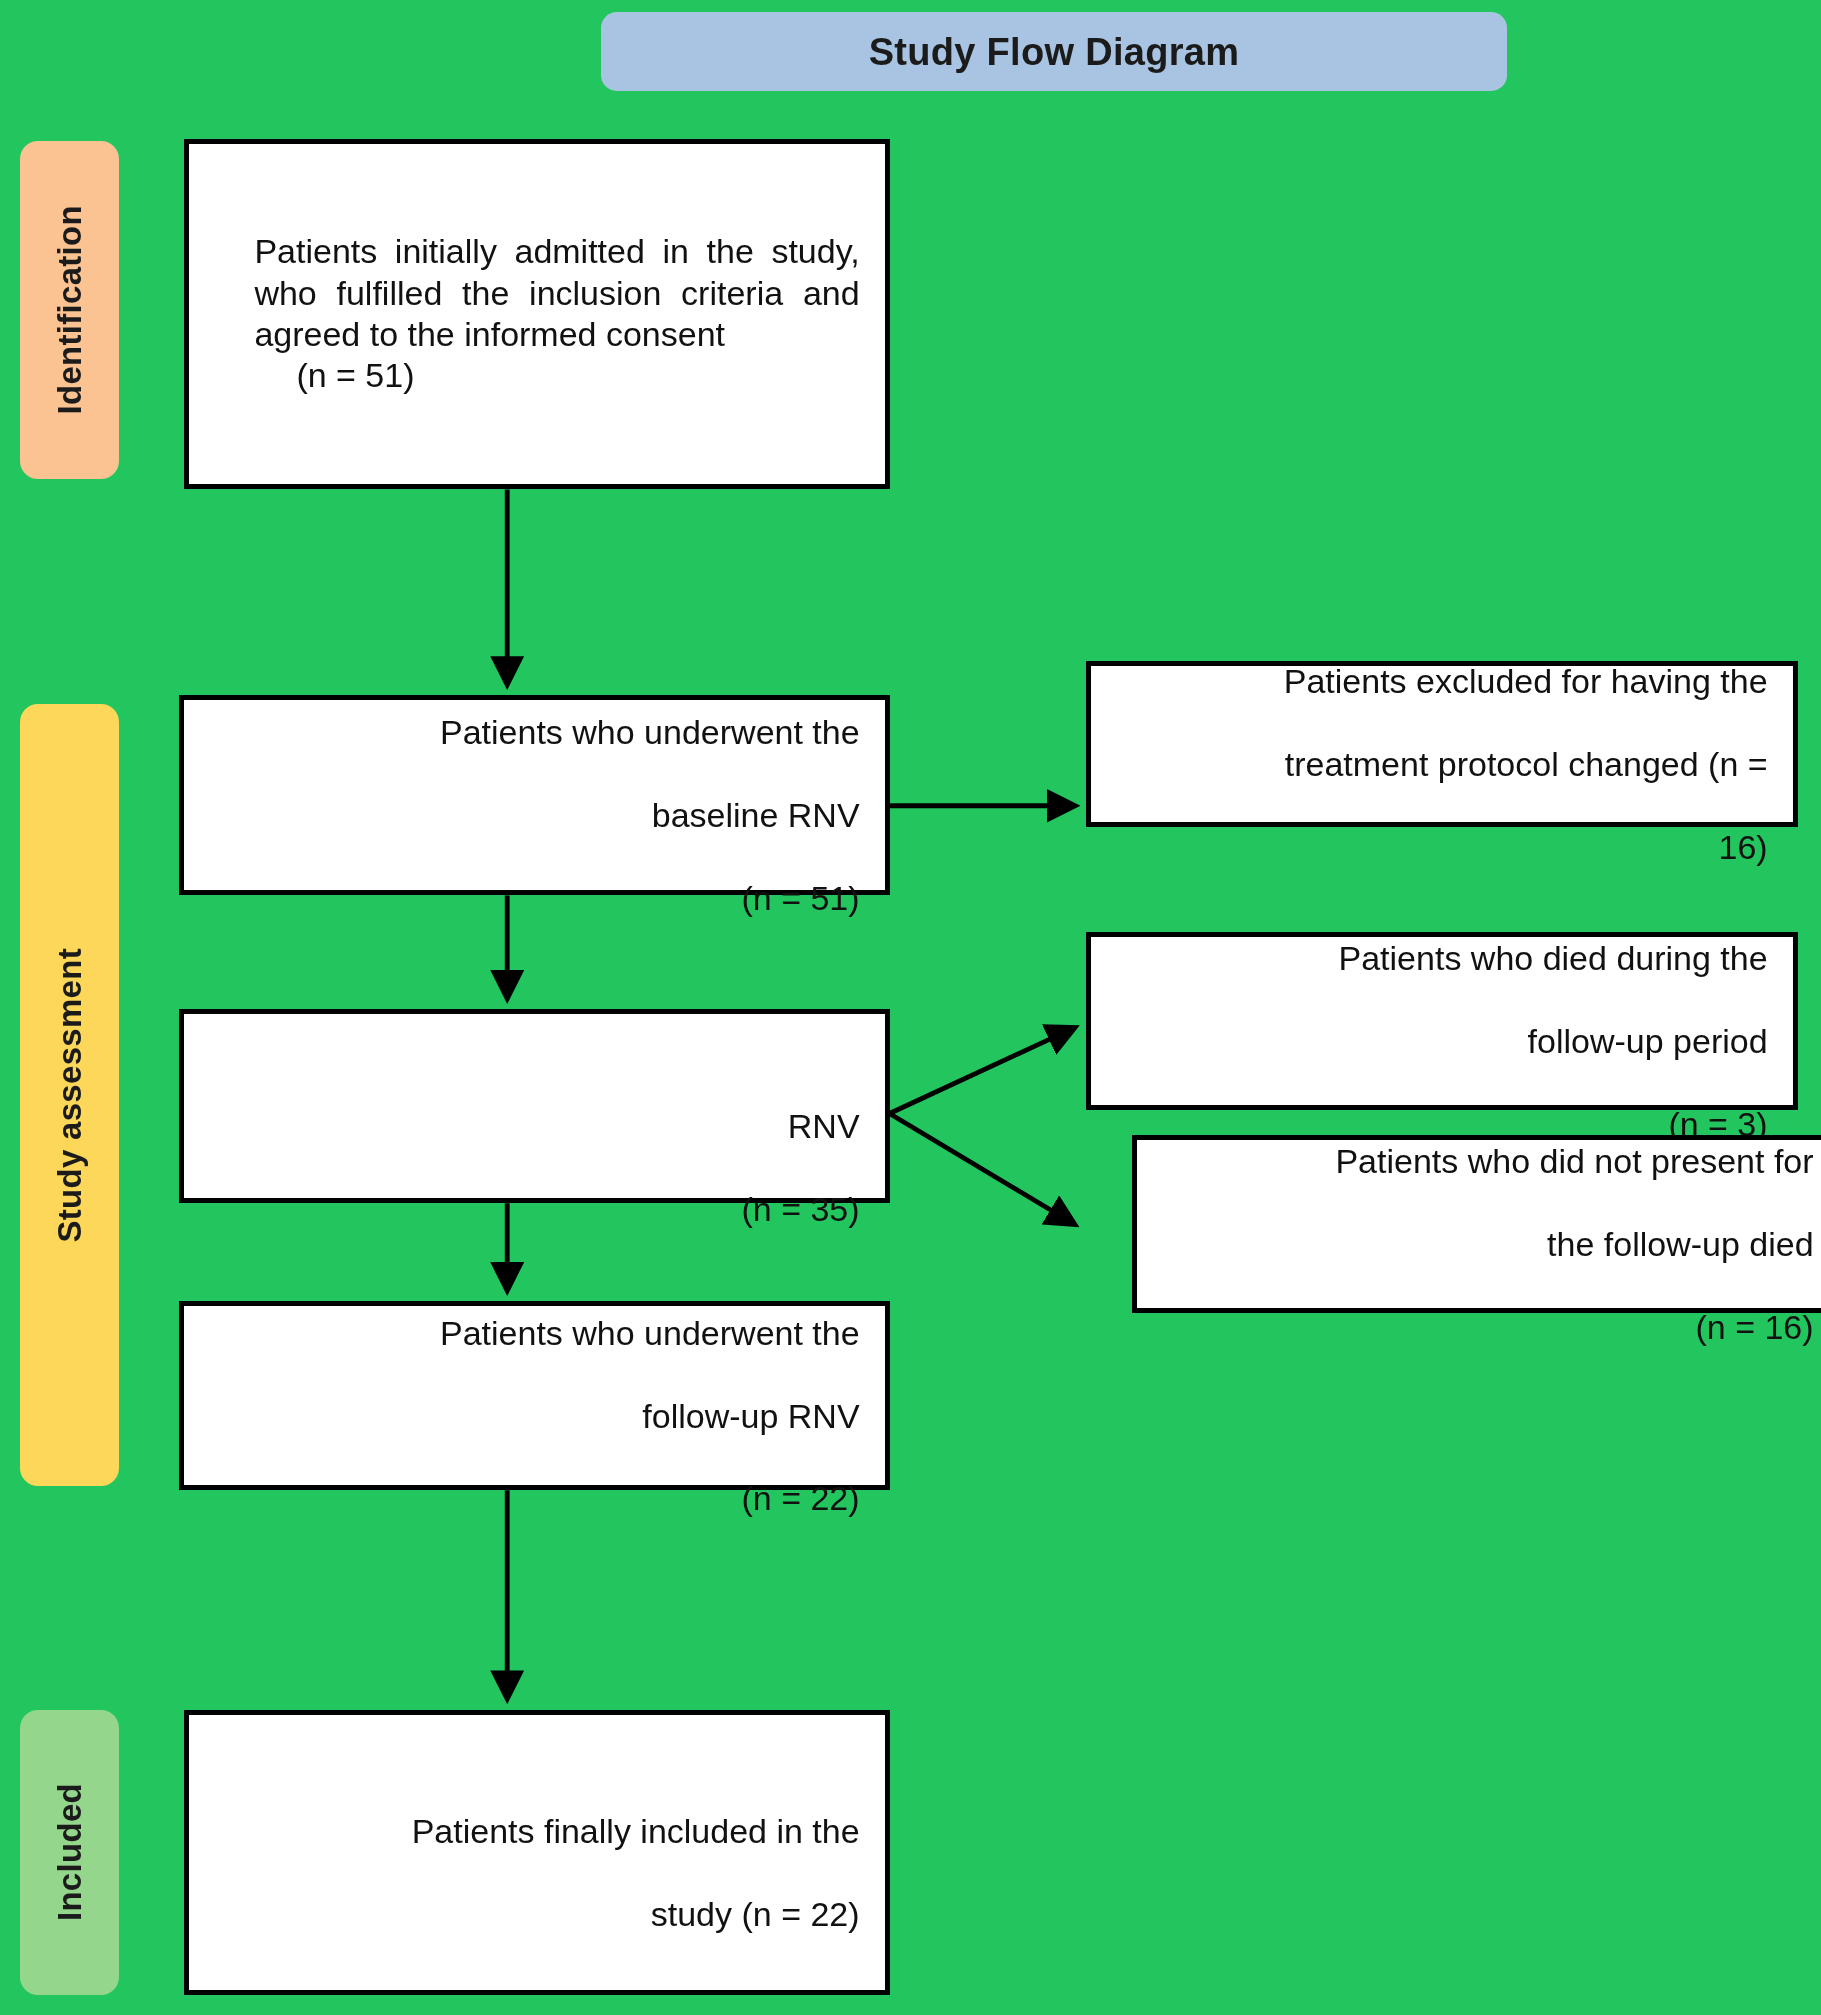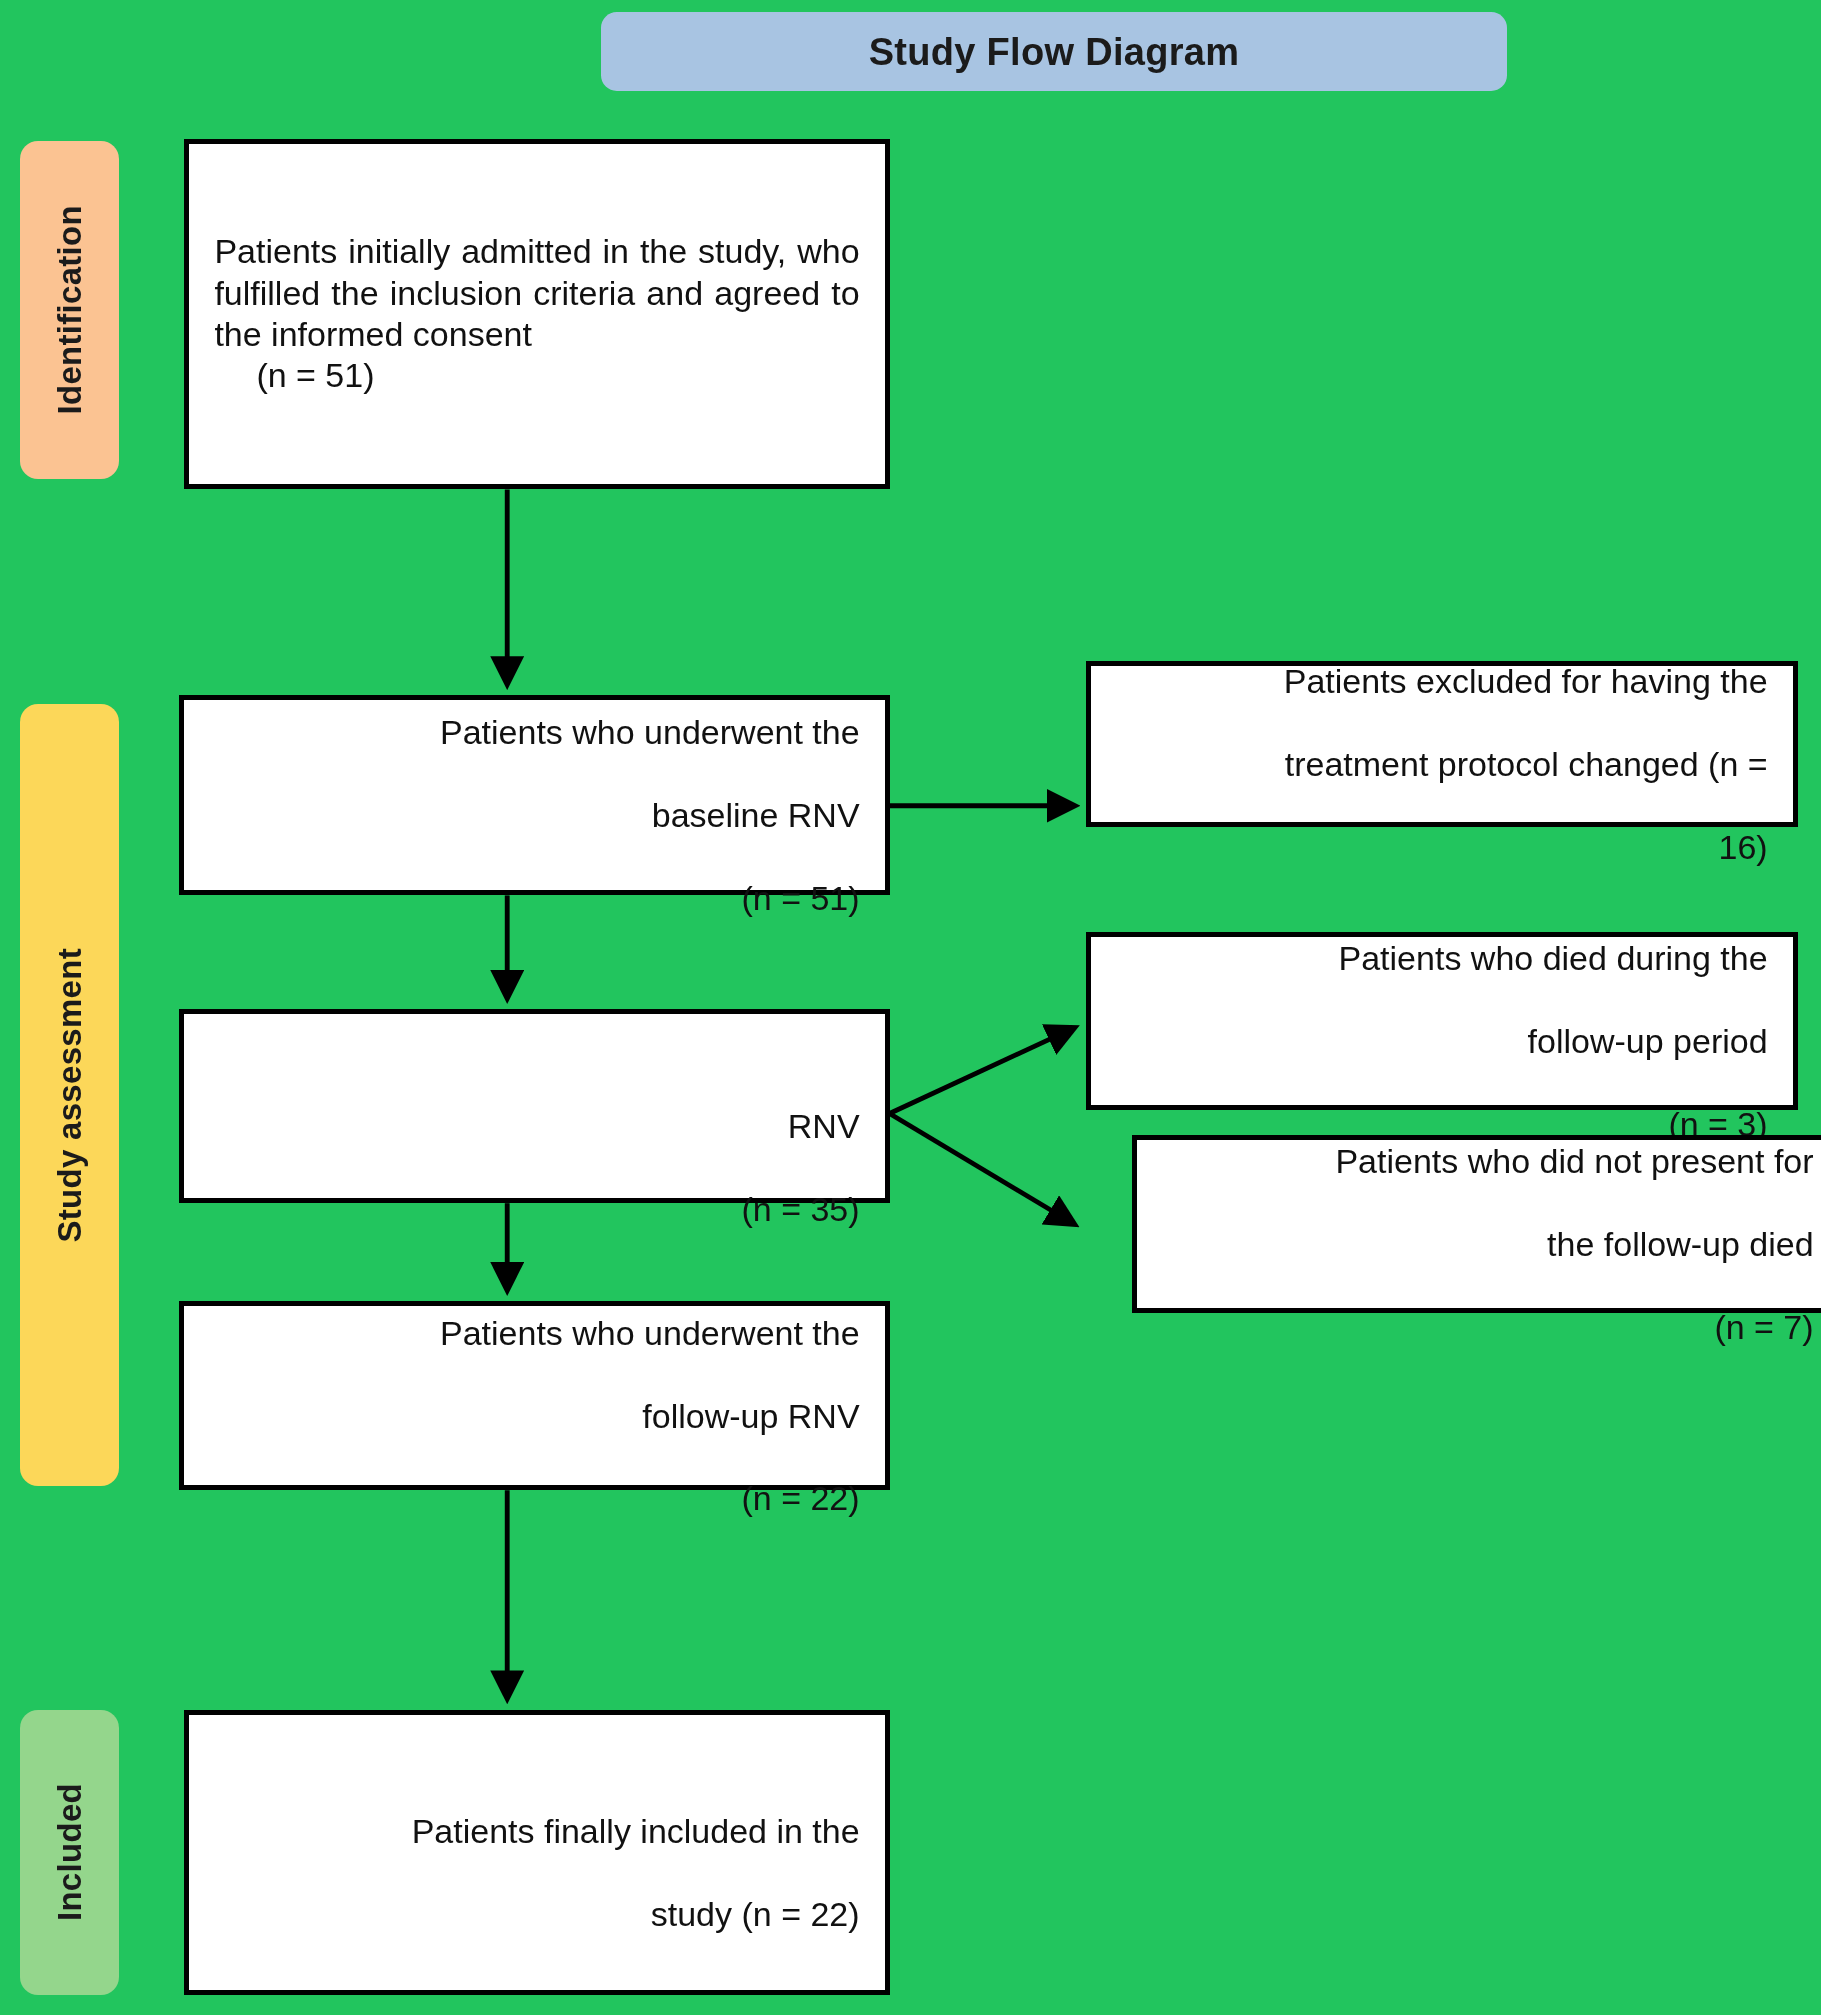--- a/index.html
+++ b/index.html
@@ -87,21 +87,21 @@
     padding: 0 25.4px;
     width: 100%;
     box-sizing: border-box;
     white-space: pre-line;
     text-align: right;
   }
   .box.justify .box-text { text-align: justify; text-align-last: left; }
   .box .box-text .last-line-center { display: block; padding-left: 42px; }
 
   
-  #box-identification { left: 184px;  top: 139px;  width: 706px; height: 350px; }
+  #box-identification { left: 184px;  top: 139px;  width: 706px; height: 350px; padding-left: 40px; }
   #box-baseline-rnv   { left: 179px;  top: 695px; width: 711px; height: 200px; }
   #box-second-rnv     { left: 179px;  top: 1009px; width: 711px; height: 194px; }
   #box-followup-rnv   { left: 179px;  top: 1301px; width: 711px; height: 189px; }
   #box-final-included { left: 184px;  top: 1710px; width: 706px; height: 285px; }
 
   
   #box-excluded-protocol { left: 1086px; top: 661px; width: 712px; height: 166px; }
   #box-died-followup     { left: 1086px; top: 932px; width: 712px; height: 178px; }
   #box-no-show-scan      { left: 1086px; top: 1135px; width: 712px; height: 178px; margin-left: 46px; }
 
@@ -206,18 +206,18 @@
       <span>Patients who died during the</span><br>
       <span>follow-up period</span><br>
       <span>(n = 3)</span>
     </div>
   </div>
 
   <div class="box" id="box-no-show-scan">
     <div class="box-text">
       <span>Patients who did not present for</span><br>
       <span>the follow-up died</span><br>
-      <span>(n = 7)</span>
+      <span>(n = 16)</span>
     </div>
   </div>
 
 </div>
 
 
 </body></html>

